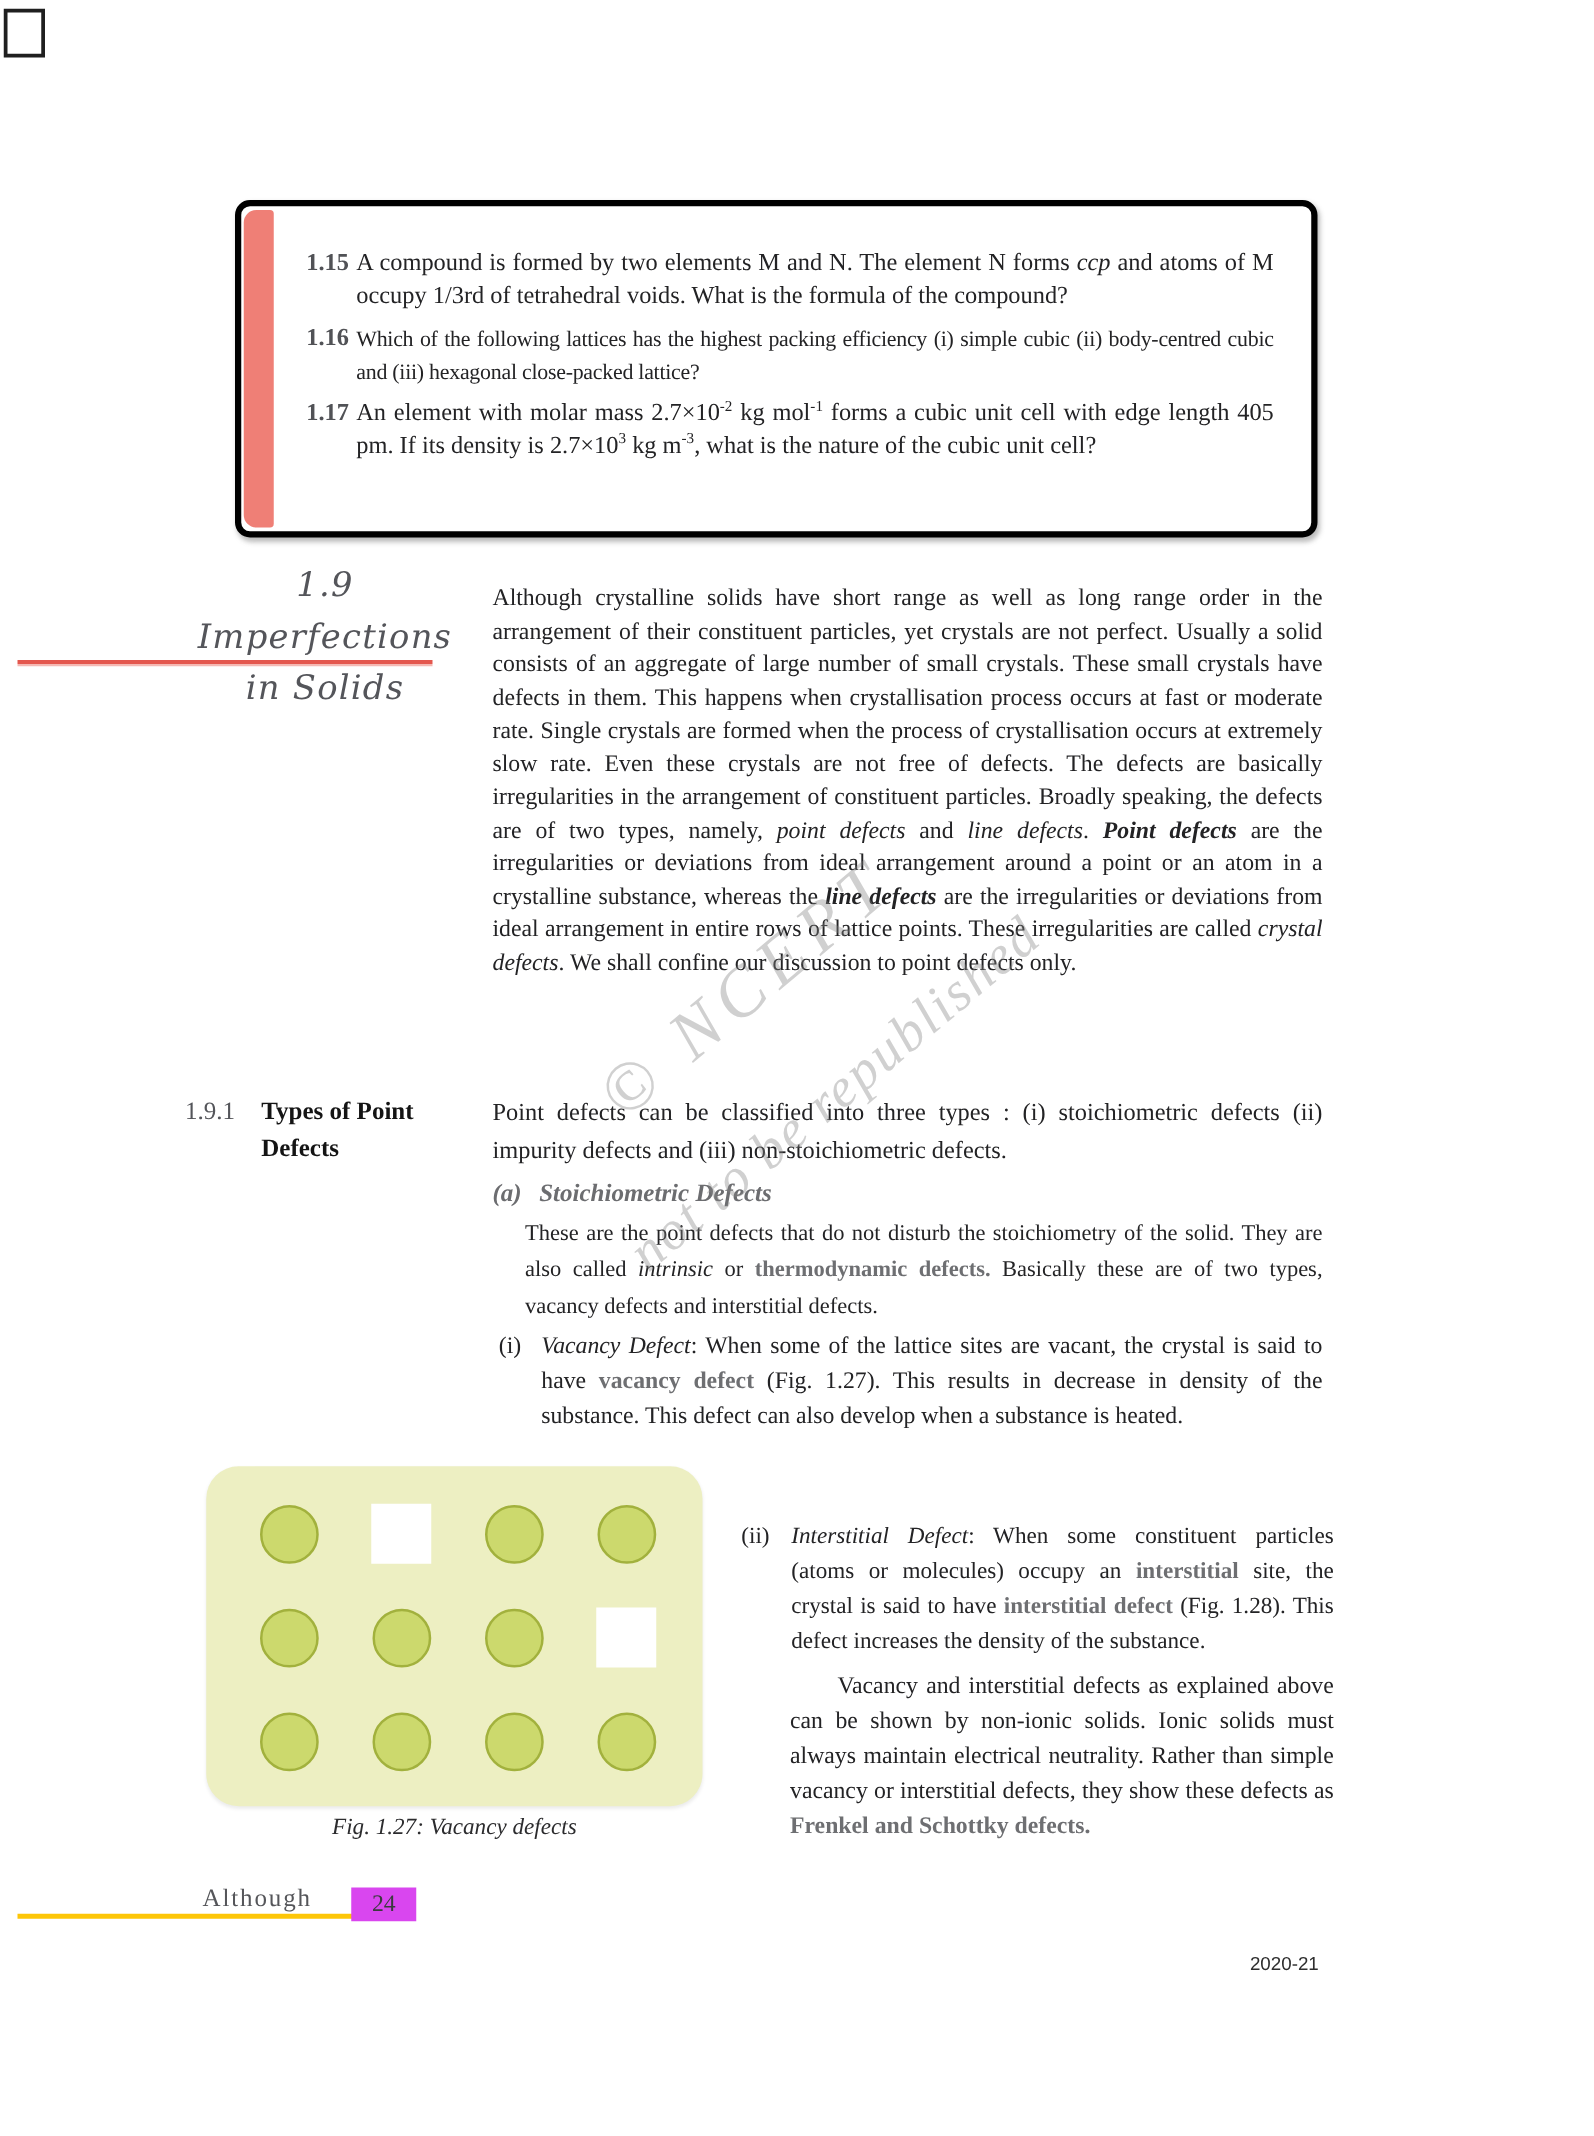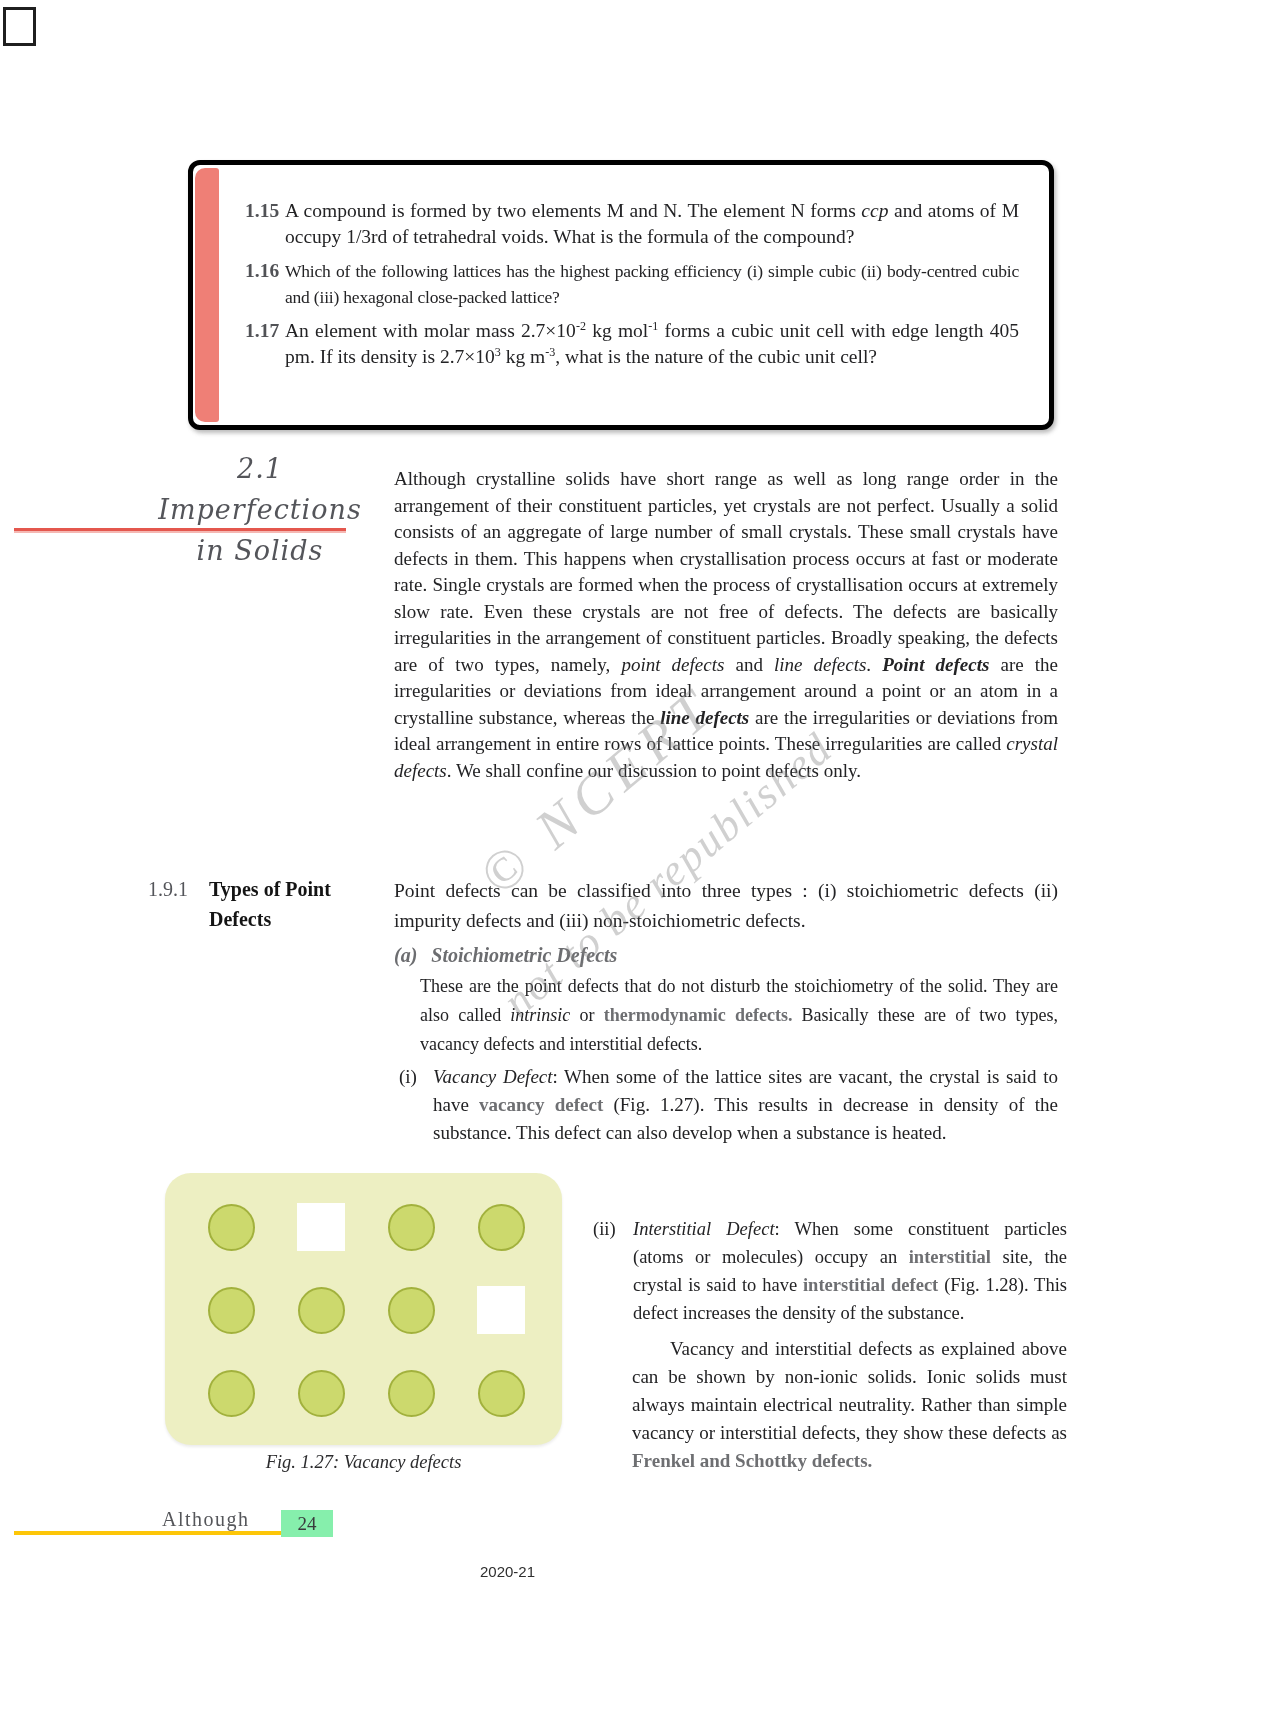--- a/index.html
+++ b/index.html
@@ -77,24 +77,24 @@
   
   .r-n{}
   .r-i{font-style:italic;}
   .r-bi{font-weight:bold;font-style:italic;}
   .r-g{font-weight:bold;color:#6e6f72;}
   .r-sup{vertical-align:super;font-size:0.62em;line-height:0;}
 
   
   .footer-subject{position:absolute;left:162px;top:1508px;font-size:20px;letter-spacing:1.5px;color:#55565a;}
   .footer-rule{position:absolute;left:14px;top:1531px;width:268px;height:4px;background:#fdc608;}
-  .page-badge{position:absolute;left:281px;top:1510px;width:52px;height:27px;background:#86efac;
+  .page-badge{position:absolute;left:281px;top:1510px;width:52px;height:27px;background:#d946ef;
               text-align:center;line-height:27px;font-size:19px;color:#3a3b3d;}
-  .edition{position:absolute;left:0;top:1563px;width:1015px;text-align:center;
-           font-family:"Liberation Sans","DejaVu Sans",sans-serif;font-size:15px;color:#2f2f2f;}
+  .edition{position:absolute;left:0;top:1563px;width:1015px;text-align:right;
+           font-family:"Liberation Sans","DejaVu Sans",sans-serif;font-size:15px;color:#2f2f2f;padding-left:40px;}
 </style>
 </head>
 <body>
 
 <div class="page">
 
   <div class="corner-mark"></div>
 
   <div class="qbox">
     <div class="qbar"></div>
@@ -108,21 +108,21 @@
           <div class="q-body"><span class="r-n">Which of the following lattices has the highest packing efficiency (i) simple cubic (ii) body-centred cubic and (iii) hexagonal close-packed lattice?</span></div>
         </div>
         <div class="q-row">
           <div class="q-num">1.17</div>
           <div class="q-body"><span class="r-n">An element with molar mass 2.7×10</span><span class="r-sup">-2</span><span class="r-n"> kg mol</span><span class="r-sup">-1</span><span class="r-n"> forms a cubic unit cell with edge length 405 pm. If its density is 2.7×10</span><span class="r-sup">3</span><span class="r-n"> kg m</span><span class="r-sup">-3</span><span class="r-n">, what is the nature of the cubic unit cell?</span></div>
         </div>
       </div>
   </div>
 
   <div class="sec-head">
-    <div>2.1 Imperfections</div>
+    <div>1.9 Imperfections</div>
     <div>in Solids</div>
   </div>
   <div class="sec-rule"></div>
 
   <div class="para intro-para"><span class="r-n">Although crystalline solids have short range as well as long range order in the arrangement of their constituent particles, yet crystals are not perfect. Usually a solid consists of an aggregate of large number of small crystals. These small crystals have defects in them. This happens when crystallisation process occurs at fast or moderate rate. Single crystals are formed when the process of crystallisation occurs at extremely slow rate. Even these crystals are not free of defects. The defects are basically irregularities in the arrangement of constituent particles. Broadly speaking, the defects are of two types, namely, </span><span class="r-i">point defects</span><span class="r-n"> and </span><span class="r-i">line defects</span><span class="r-n">. </span><span class="r-bi">Point defects</span><span class="r-n"> are the irregularities or deviations from ideal arrangement around a point or an atom in a crystalline substance, whereas the </span><span class="r-bi">line defects</span><span class="r-n"> are the irregularities or deviations from ideal arrangement in entire rows of lattice points. These irregularities are called </span><span class="r-i">crystal defects</span><span class="r-n">. We shall confine our discussion to point defects only.</span></div>
 
   <div class="subsec">
     <span class="subsec-num">1.9.1</span>
     <span class="subsec-title">Types of Point Defects</span>
   </div>

